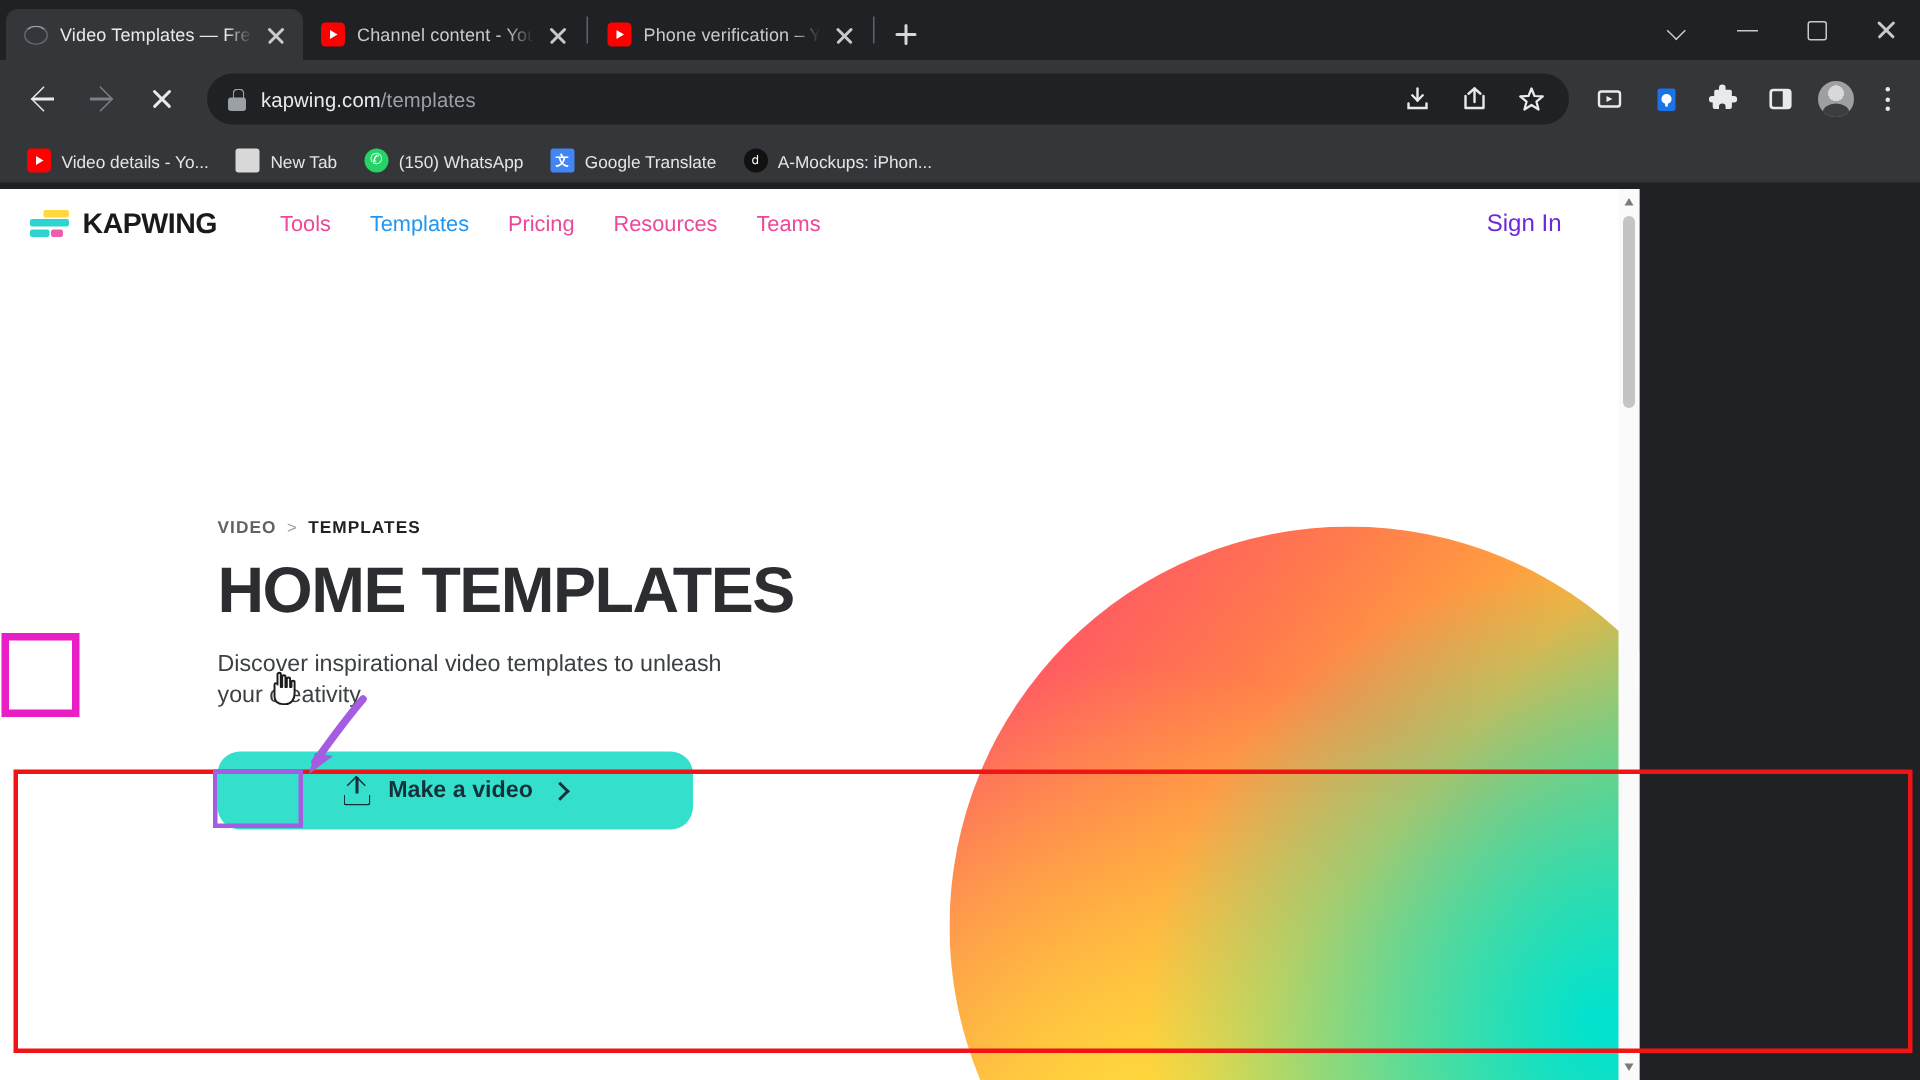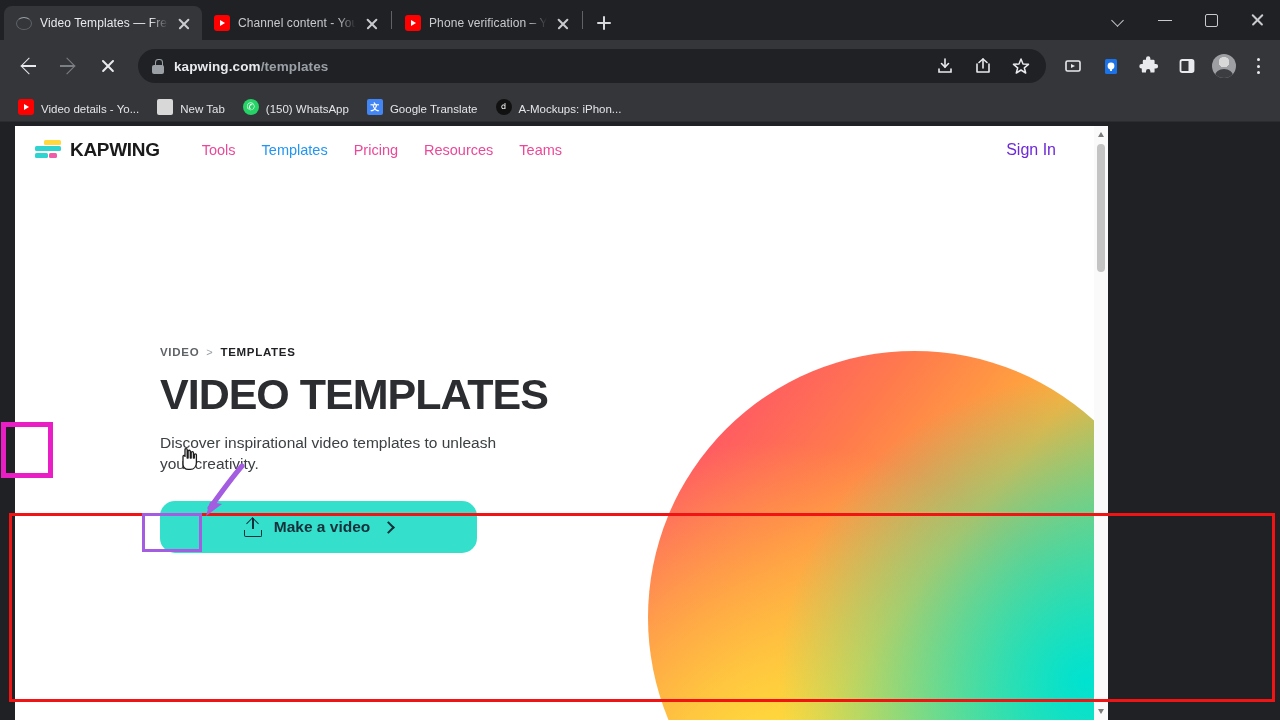--- a/index.html
+++ b/index.html
@@ -100,21 +100,20 @@
     content:""; position:absolute; left:9px; top:16.2px; width:16px; height:1.8px;
     background:#e8eaed; border-radius:1px;
   }
   .stopx::before{ transform:rotate(45deg); }
   .stopx::after { transform:rotate(-45deg); }
 
   .omnibox {
     flex:1 1 auto; height:34px; background:#202124; border-radius:17px;
     display:flex; align-items:center; padding:0 14px; margin:0 8px 0 10px;
     position:relative;
-    font-weight:bold;
   }
   .lock { width:12px; height:15px; position:relative; flex:0 0 12px; margin-right:10px; }
   .lock::before{
     content:""; position:absolute; left:0; bottom:0; width:12px; height:9px;
     background:#9aa0a6; border-radius:2px;
   }
   .lock::after{
     content:""; position:absolute; left:2.8px; top:0.5px; width:6.4px; height:7px;
     border:1.7px solid #9aa0a6; border-bottom:none; border-radius:3.4px 3.4px 0 0;
   }
@@ -151,21 +150,21 @@
   .bm-ico { width:16px; height:16px; flex:0 0 16px; border-radius:3px; display:flex; align-items:center; justify-content:center; font-size:9px; }
   .ico-yt { background:#ff0000; }
   .ico-yt::after{ content:""; border-style:solid; border-width:3.2px 0 3.2px 5.4px; border-color:transparent transparent transparent #fff; }
   .ico-blank { background:#d8d8d8; border-radius:2px; }
   .ico-wa { background:#25d366; border-radius:50%; color:#fff; font-size:10px; line-height:16px; text-align:center; }
   .ico-gt { background:#4285f4; color:#fff; font-weight:bold; font-size:9px; line-height:16px; text-align:center; border-radius:2px; }
   .ico-am { background:#111; color:#fff; border-radius:50%; font-size:8px; line-height:16px; text-align:center; }
 
   
   .viewport {
-    position:absolute; left:15px; top:126px; width:1093px; height:594px;
+    position:absolute; left:0; top:126px; width:1093px; height:594px;
     background:#ffffff; overflow:hidden;
   }
 
   .site-header {
     height:48px; display:flex; align-items:center; padding:0 20px;
     position:relative; z-index:6;
   }
   .logo-wrap { display:flex; align-items:center; gap:9px; margin-right:42px; }
   .logo-mark { width:26px; height:21px; position:relative; flex:0 0 26px; }
   .lb { position:absolute; border-radius:1.5px; }
@@ -399,21 +398,21 @@
 
     <div class="hero">
       <div class="gradient-circle"></div>
 
       <div class="hero-text">
         <div class="crumb">
           <span class="crumb-home">VIDEO</span>
           <span class="crumb-sep">&gt;</span>
           <span class="crumb-cur">TEMPLATES</span>
         </div>
-        <h1 class="page-title">VIDEO TEMPLATES</h1>
+        <h1 class="page-title">HOME TEMPLATES</h1>
         <p class="page-sub">Discover inspirational video templates to unleash your creativity.</p>
         <div class="cta">
           <span class="cta-up">
               <i class="cta-tray"></i>
             </span>
           <span class="cta-label">Make a video</span>
           <span class="cta-chev"></span>
         </div>
       </div>
 

